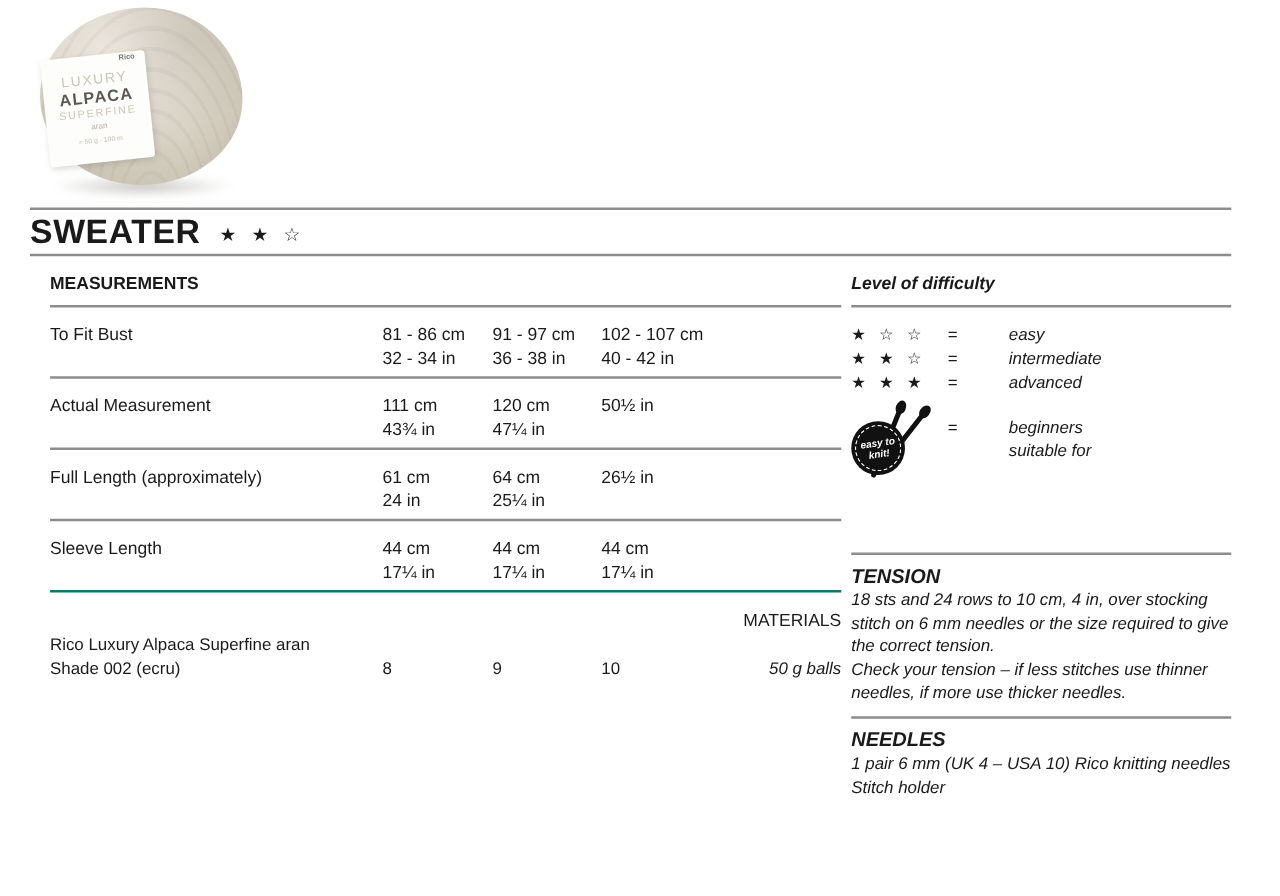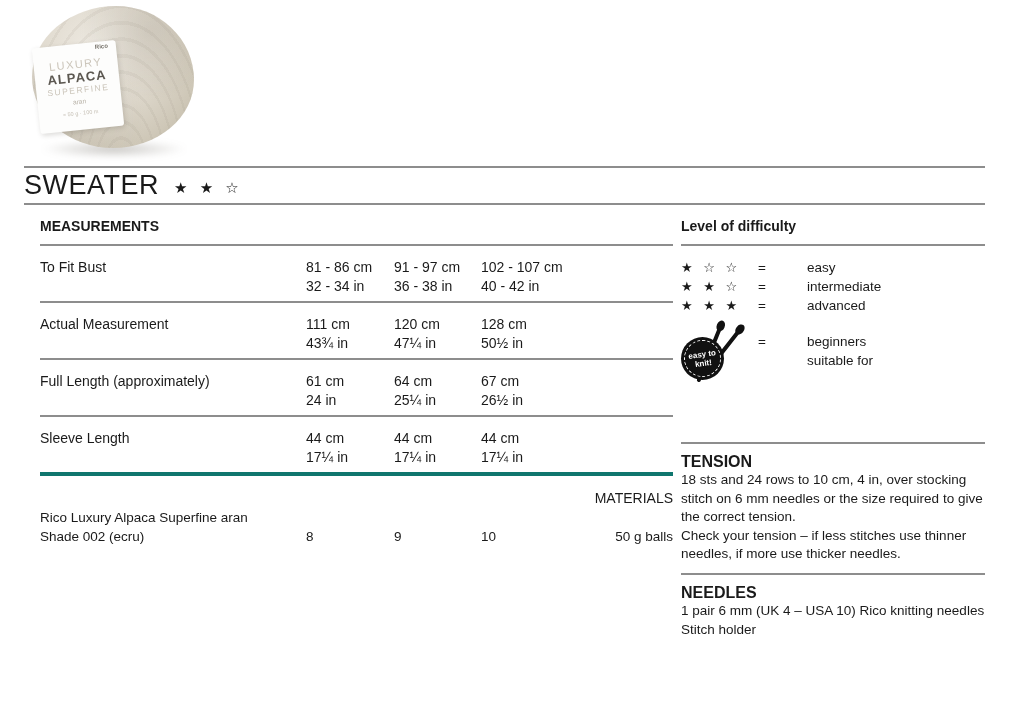--- a/index.html
+++ b/index.html
@@ -34,35 +34,35 @@
   .lbl-4 { color:#b7b1a6; font-size:6.5px; line-height:8px; margin-top:2px; }
   .lbl-5 { color:#c4beb3; font-size:5.5px; line-height:7px; margin-top:4px; }
 
   
   .rule-full { position:absolute; left:24px; width:961px; height:2px; background:#8d8d8d; }
   .rule-top { top:166px; }
   .rule-under-title { top:203px; }
 
   
   .title-bar { position:absolute; left:24px; top:172px; display:flex; align-items:center; }
-  .page-title { font-size:27px; font-weight:normal; letter-spacing:.5px; line-height:27px; }
+  .page-title { font-size:27px; font-weight:bold; letter-spacing:.5px; line-height:27px; }
   .title-stars { font-size:15px; letter-spacing:4px; margin-left:15px; padding-top:4px; white-space:nowrap; }
 
   
   .col-left  { position:absolute; left:40px;  top:205px; width:633px; }
-  .col-right { position:absolute; left:681px; top:205px; width:304px; }
+  .col-right { position:absolute; left:681px; top:205px; width:304px;font-style:italic; }
 
   .section-h { font-size:14px; font-weight:bold; line-height:17px;
     padding:13px 0 9px; border-bottom:2px solid #8d8d8d; }
 
   .m-row { display:grid; grid-template-columns:266px 88px 87px 1fr;
     padding:12px 0 5px; border-bottom:2px solid #8d8d8d;
     font-size:14px; line-height:19px; }
-  .m-row.last { border-bottom:4px solid #0f766e; }
-  .cell-right { text-align:center; }
+  .m-row.last { border-bottom:2px solid #0f766e; }
+  .cell-right { text-align:center;font-style:italic; }
 
   .materials-h { font-size:14px; font-weight:normal; line-height:19px; padding-top:13px;text-align:right; }
   .materials-name { font-size:13.5px; line-height:19px; }
   .materials-row { display:grid; grid-template-columns:266px 88px 87px 1fr;
     font-size:13.5px; line-height:19px; }
 
   
   .diff-row { display:grid; grid-template-columns:77px 49px 1fr;
     font-size:13.5px; line-height:19px; }
   .diff-row.first { margin-top:12px; }
@@ -140,37 +140,35 @@
     <div>Actual Measurement</div>
     <div>
       <div>111 cm</div>
       <div>43¾ in</div>
     </div>
     <div>
       <div>120 cm</div>
       <div>47¼ in</div>
     </div>
     <div>
-      <div>128 cm</div>
       <div>50½ in</div>
     </div>
   </div>
 
   <div class="m-row">
     <div>Full Length (approximately)</div>
     <div>
       <div>61 cm</div>
       <div>24 in</div>
     </div>
     <div>
       <div>64 cm</div>
       <div>25¼ in</div>
     </div>
     <div>
-      <div>67 cm</div>
       <div>26½ in</div>
     </div>
   </div>
 
   <div class="m-row last">
     <div>Sleeve Length</div>
     <div>
       <div>44 cm</div>
       <div>17¼ in</div>
     </div>

